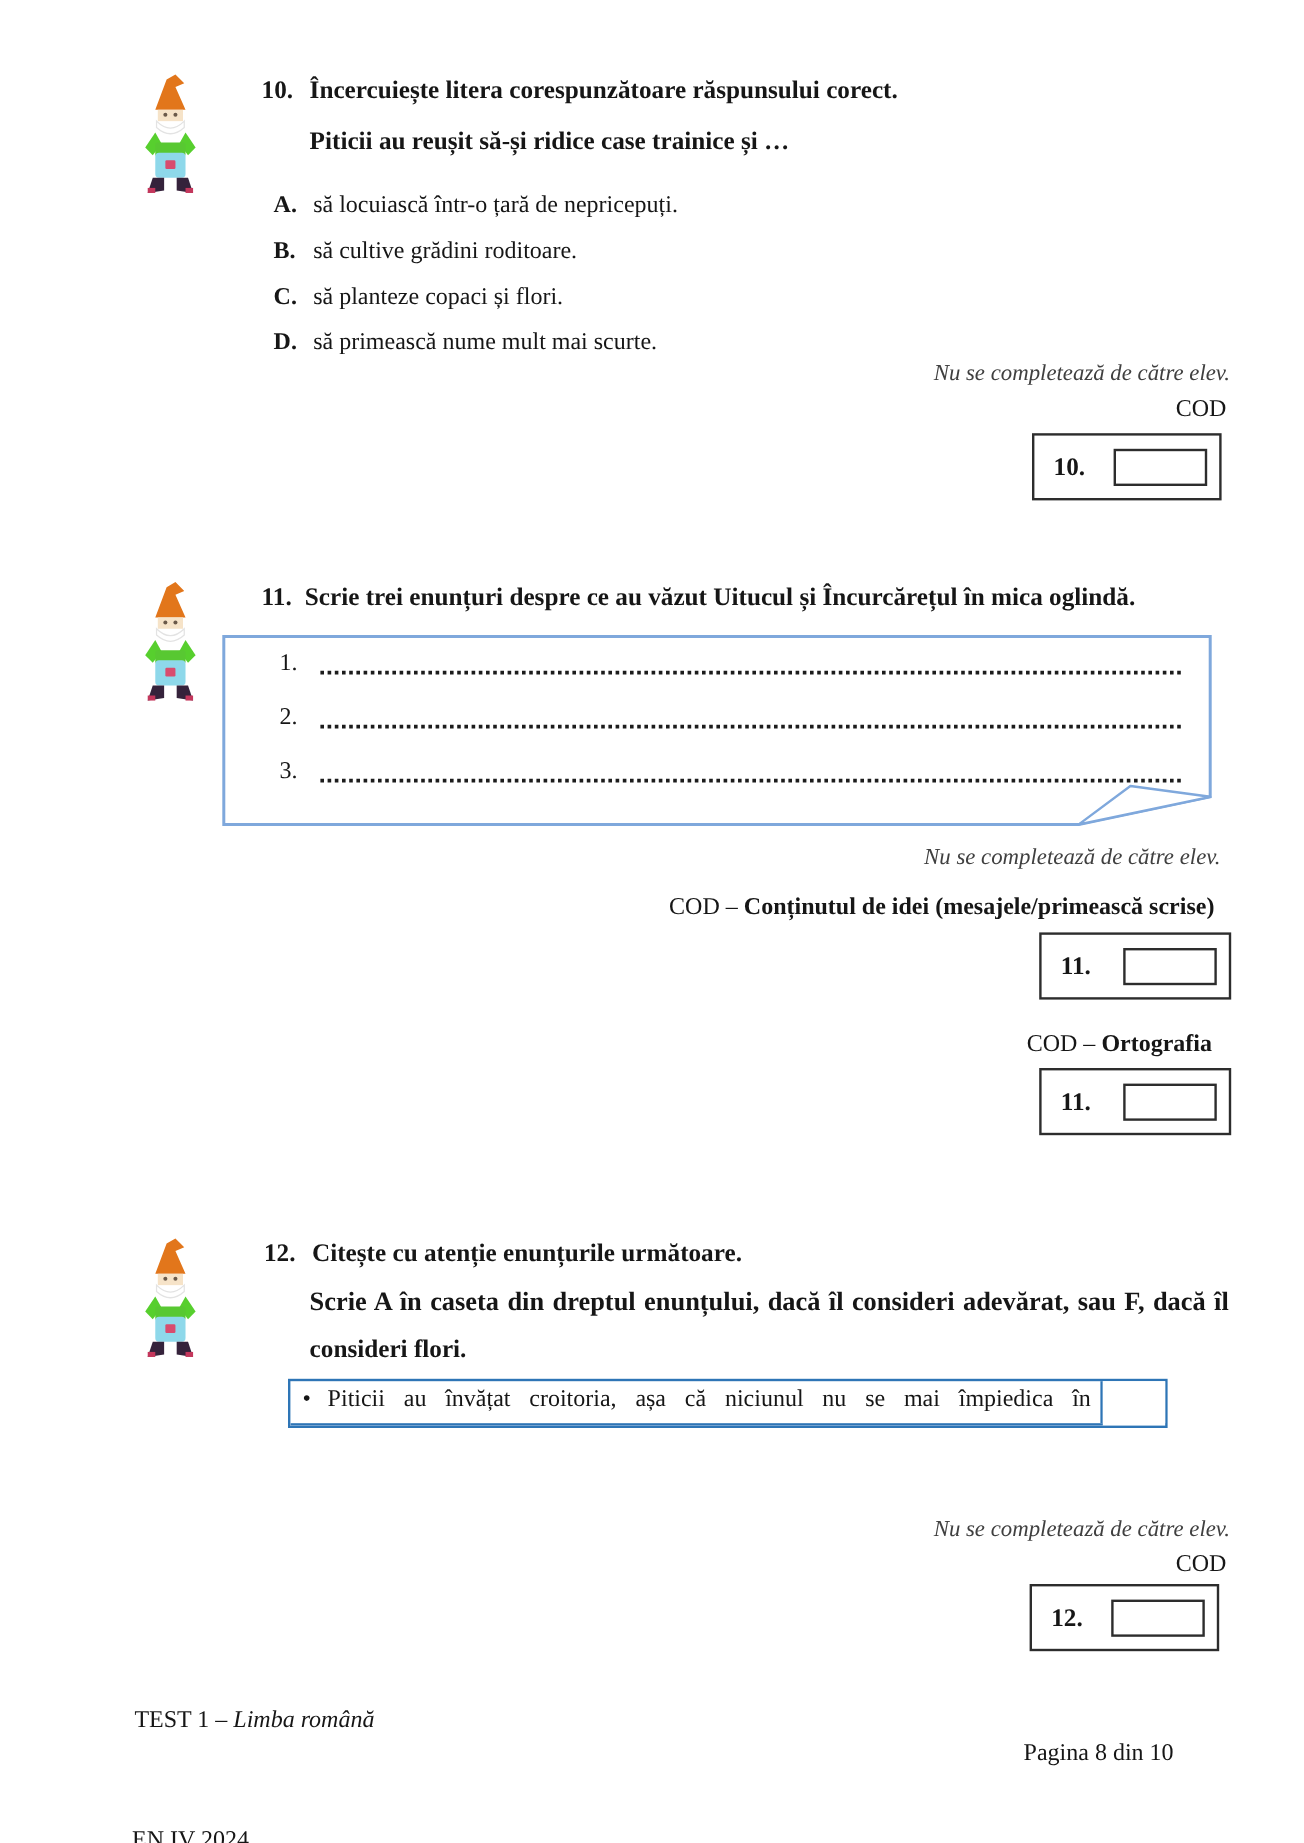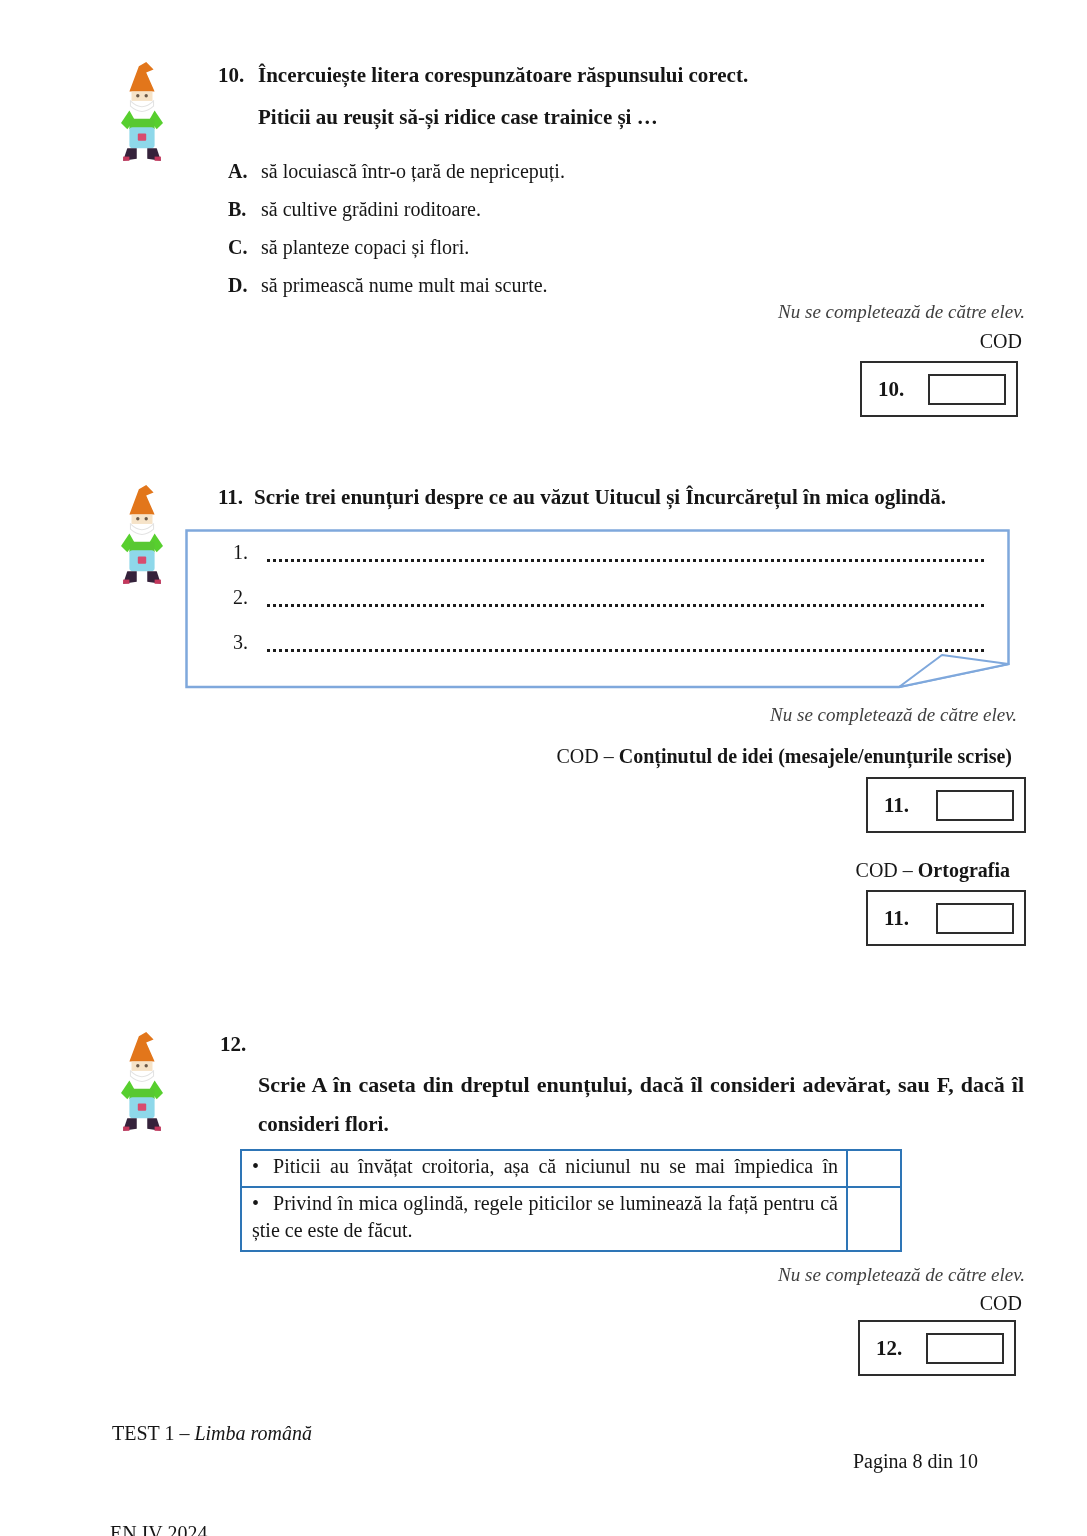--- a/index.html
+++ b/index.html
@@ -52,21 +52,21 @@
   .wline { display:flex; align-items:flex-end; height:45px; font-size:20px; }
   .wline.first { height:33px; }
   .wline .wnum { flex:0 0 34px; line-height:1; padding-bottom:0px; }
   .wline .dots { flex:1; height:100%; border-bottom:3px dotted #1c1c1c; }
 
   
   .jline { text-align: justify; text-align-last: justify; }
 
   
   .t12 {
-    position:absolute; left:240px; top:1149px; width:662px;
+    position:absolute; left:240px; top:1149px; width:733px;
     border:2px solid #2e75b6; background:#fff;
     display:grid; grid-template-columns: 1fr 52px;
   }
   .t12 .cell-text {
     border-right:2px solid #2e75b6;
     padding:2px 8px 6px 10px;
     font-size:20px; line-height:1.35;
   }
   .t12 .cell-ans { background:#fff; }
   .t12 .row2 { border-top:2px solid #2e75b6; }
@@ -166,21 +166,21 @@
       <div class="wline">
         <span class="wnum">3.</span>
         <span class="dots"></span>
       </div>
     </div>
   </div>
 
   <div class="abs note" style="right:70px; top:704px;">Nu se completează de către elev.</div>
 
   <div class="abs cod-mixed" style="right:75px; top:745px;">
-    <span>COD – </span><span class="cbold">Conținutul de idei (mesajele/enunțurile scrise)</span>
+    <span>COD – </span><span class="cbold">Conținutul de idei (mesajele/primească scrise)</span>
   </div>
 
   <div class="abs scorebox" style="left:866px; top:777px; width:160px; height:56px;">
     <span class="snum">11.</span>
     <span class="sinner"></span>
   </div>
 
   <div class="abs cod-mixed" style="right:77px; top:859px;">
     <span>COD – </span><span class="cbold">Ortografia</span>
   </div>
@@ -191,34 +191,31 @@
   </div>
 
   <div class="abs" style="left:116px; top:1030px; width:52px; height:105px;">
     <svg viewBox="0 0 48 100" width="52" height="105">
         <use href="#gnome"></use>
       </svg>
   </div>
 
   <div class="abs q-header" style="left:220px; top:1031px; width:820px;">
     <span class="qnum">12.</span>
+    <span>Citește cu atenție enunțurile următoare.</span>
   </div>
 
   <div class="abs b jline" style="left:258px; top:1072px; width:766px; font-size:22px;">Scrie A în caseta din dreptul enunțului, dacă îl consideri adevărat, sau F, dacă îl</div>
   <div class="abs b" style="left:258px; top:1112px; font-size:21px;">consideri flori.</div>
 
   <div class="t12">
     <div class="cell-text">
       <div class="jline"><span class="bullet">•</span><span>Piticii au învățat croitoria, așa că niciunul nu se mai împiedica în</span></div>
     </div>
     <div class="cell-ans"></div>
-    <div class="cell-text row2">
-      <div class="jline"><span class="bullet">•</span><span>Privind în mica oglindă, regele piticilor se luminează la față pentru că</span></div>
-      <div>știe ce este de făcut.</div>
-    </div>
     <div class="cell-ans row2"></div>
   </div>
 
   <div class="abs note" style="right:62px; top:1264px;">Nu se completează de către elev.</div>
   <div class="abs cod" style="right:65px; top:1292px;">COD</div>
 
   <div class="abs scorebox" style="left:858px; top:1320px; width:158px; height:56px;">
     <span class="snum">12.</span>
     <span class="sinner"></span>
   </div>

